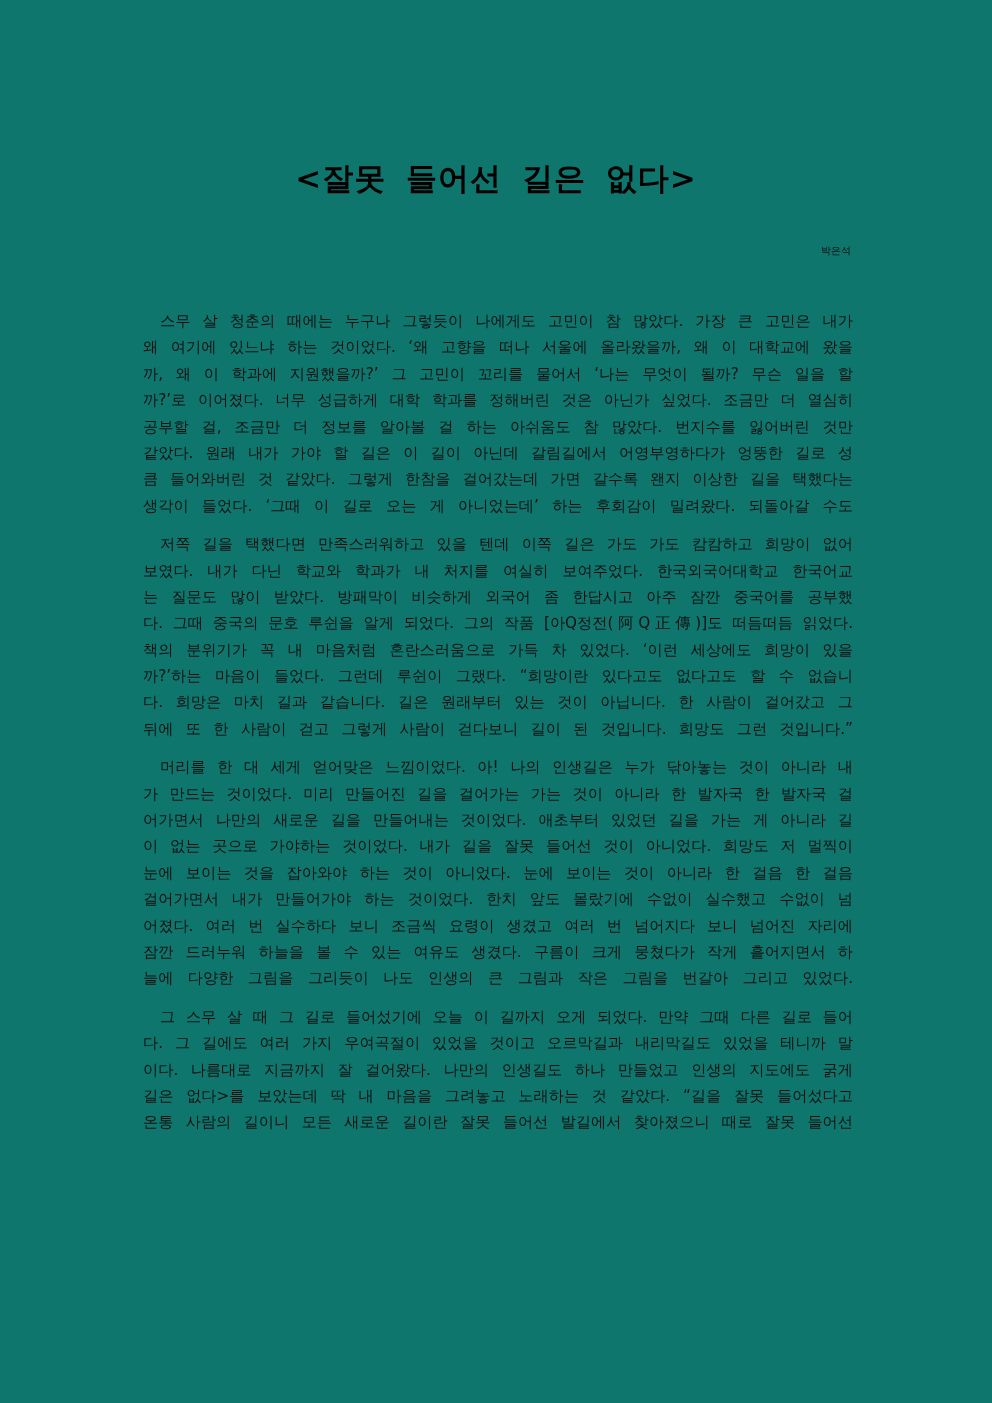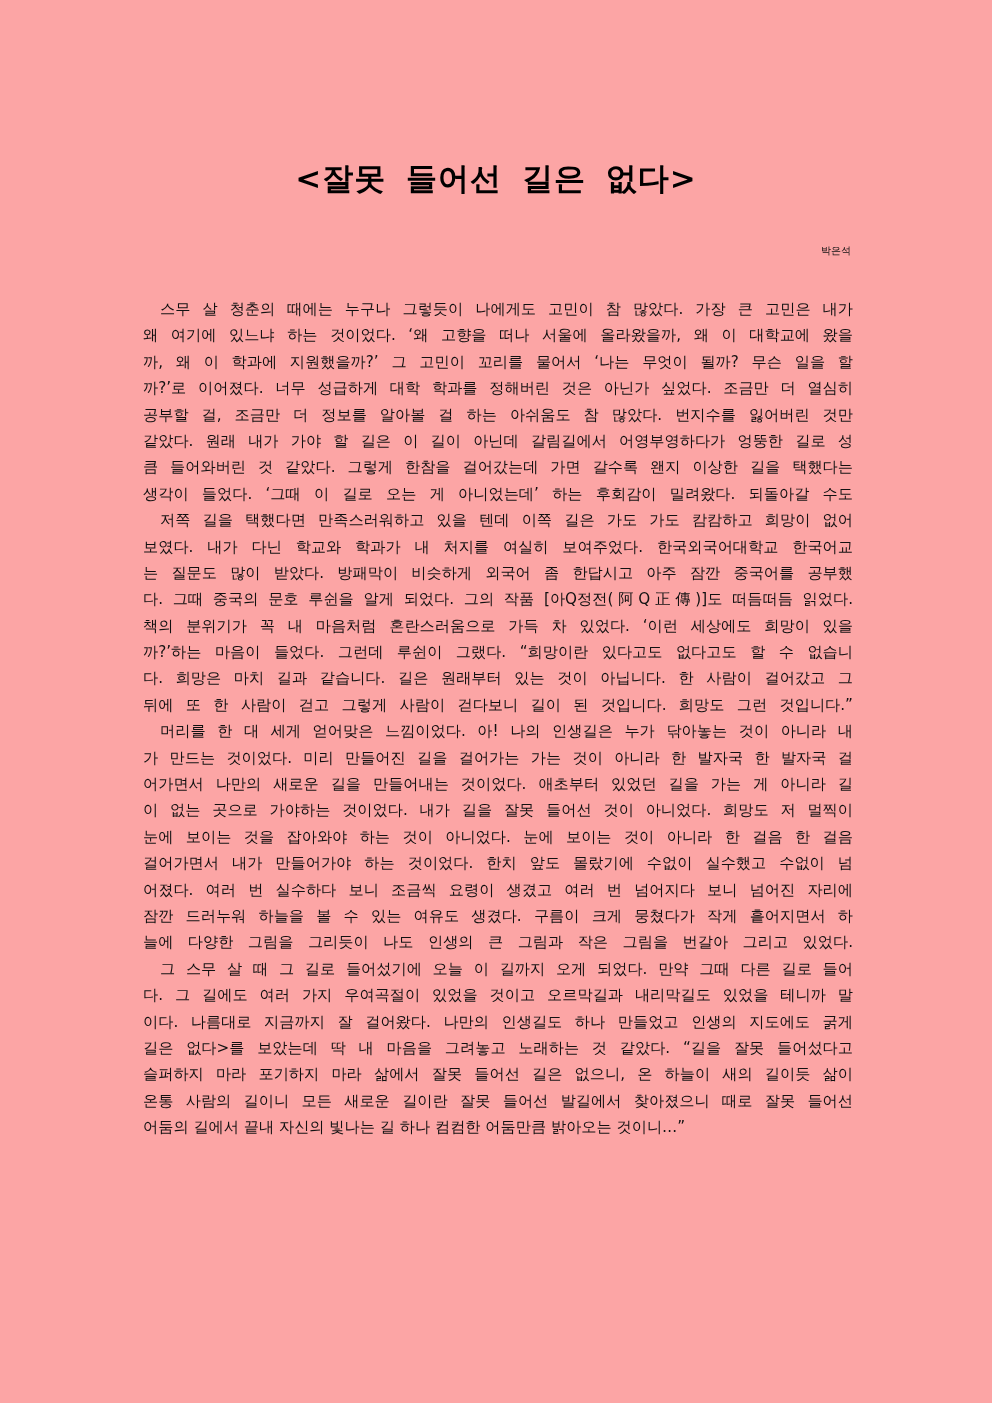--- a/index.html
+++ b/index.html
@@ -1,34 +1,34 @@
 <!DOCTYPE html>
 <html><head>
 <meta charset="utf-8">
 <style>
   html, body { margin: 0; padding: 0; background: #ffffff; }
   body { width: 992px; height: 1403px; position: relative; overflow: hidden; }
-  .page { position: absolute; left: 0; top: 0; width: 992px; height: 1403px; background: #fca5a5; }
+  .page { position: absolute; left: 0; top: 0; width: 992px; height: 1403px; background: #0f766e; }
   .title {
     position: absolute; left: 0; top: 158px; width: 992px; text-align: center;
     font-family: "DejaVu Sans", sans-serif; font-weight: bold; font-size: 31px;
     color: #000; letter-spacing: 1px; word-spacing: 8px;
   }
   .author {
     position: absolute; right: 141px; top: 244px;
     font-family: "DejaVu Sans", sans-serif; font-size: 10px; color: #111;
   }
   .body {
     position: absolute; left: 143px; top: 296px; width: 710px;
     font-family: "DejaVu Sans", sans-serif; font-size: 15.2px; color: #111;
     line-height: 26.4px;
   }
   .line { display: block; text-align: justify; text-align-last: justify; white-space: nowrap; height: 26.4px; overflow: visible; }
   .line.last { text-align-last: left; }
-  .line.indent { padding-left: 17px; }
+  .line.indent { padding-left: 17px; margin-top: 12px; }
 </style>
 </head>
 <body>
 
 <div class="page">
   <div class="title">&lt;잘못 들어선 길은 없다&gt;</div>
   <div class="author">박은석</div>
 
   <div class="body">
 
@@ -57,17 +57,15 @@
     <span class="line">눈에 보이는 것을 잡아와야 하는 것이 아니었다. 눈에 보이는 것이 아니라 한 걸음 한 걸음</span>
     <span class="line">걸어가면서 내가 만들어가야 하는 것이었다. 한치 앞도 몰랐기에 수없이 실수했고 수없이 넘</span>
     <span class="line">어졌다. 여러 번 실수하다 보니 조금씩 요령이 생겼고 여러 번 넘어지다 보니 넘어진 자리에</span>
     <span class="line">잠깐 드러누워 하늘을 볼 수 있는 여유도 생겼다. 구름이 크게 뭉쳤다가 작게 흩어지면서 하</span>
     <span class="line">늘에 다양한 그림을 그리듯이 나도 인생의 큰 그림과 작은 그림을 번갈아 그리고 있었다.</span>
 
     <span class="line indent">그 스무 살 때 그 길로 들어섰기에 오늘 이 길까지 오게 되었다. 만약 그때 다른 길로 들어</span>
     <span class="line">다. 그 길에도 여러 가지 우여곡절이 있었을 것이고 오르막길과 내리막길도 있었을 테니까 말</span>
     <span class="line">이다. 나름대로 지금까지 잘 걸어왔다. 나만의 인생길도 하나 만들었고 인생의 지도에도 굵게</span>
     <span class="line">길은 없다&gt;를 보았는데 딱 내 마음을 그려놓고 노래하는 것 같았다. “길을 잘못 들어섰다고</span>
-    <span class="line">슬퍼하지 마라 포기하지 마라 삶에서 잘못 들어선 길은 없으니, 온 하늘이 새의 길이듯 삶이</span>
     <span class="line">온통 사람의 길이니 모든 새로운 길이란 잘못 들어선 발길에서 찾아졌으니 때로 잘못 들어선</span>
-    <span class="line last">어둠의 길에서 끝내 자신의 빛나는 길 하나 컴컴한 어둠만큼 밝아오는 것이니…”</span>
   </div>
 </div>
 
 </body></html>

